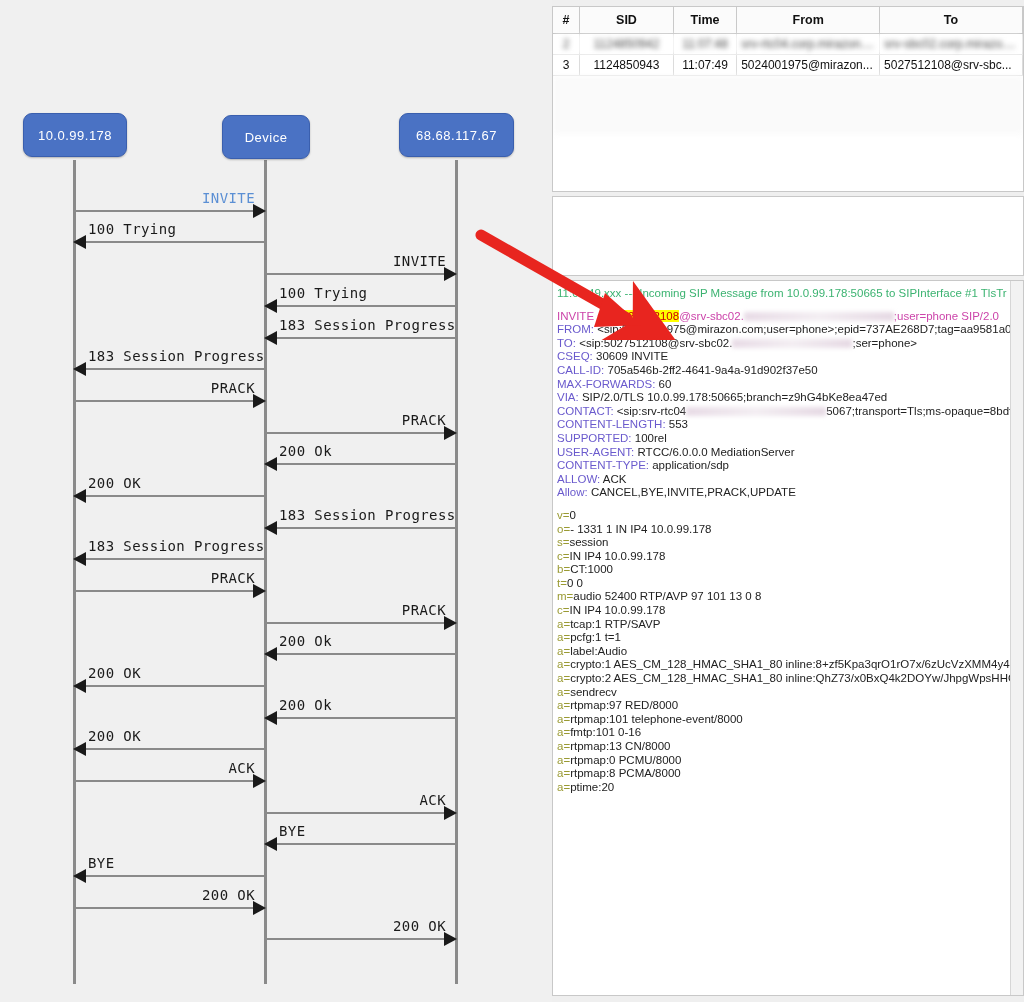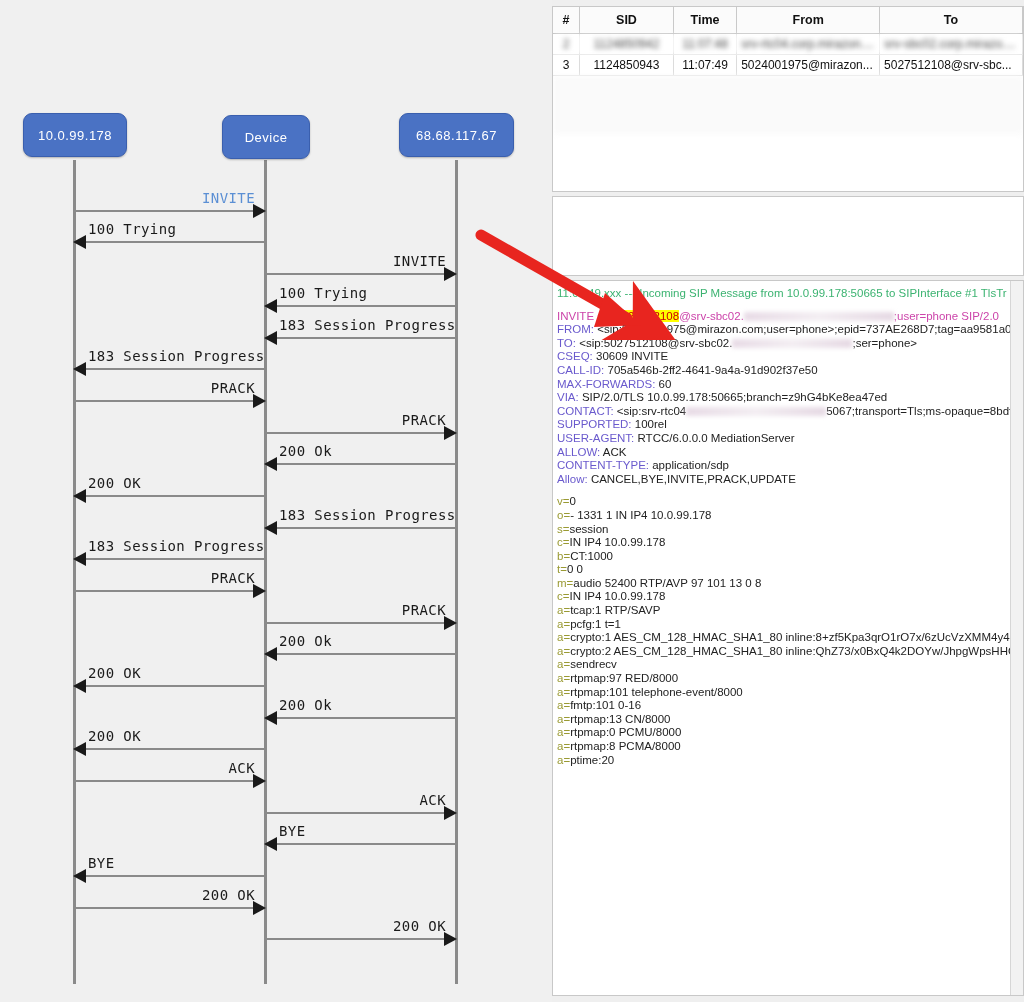--- a/index.html
+++ b/index.html
@@ -304,38 +304,40 @@
         <span>INVITE sip:</span><span class="hl">5027512108</span><span>@srv-sbc02.</span><span class="redact" style="width:150px"></span><span>;user=phone SIP/2.0</span>
       </div>
       <div id="log-headers">
           <div class="logline"><span class="hdr-key">FROM:</span><span class="hdr-val"> &lt;sip:5024001975@mirazon.com;user=phone&gt;;epid=737AE268D7;tag=aa9581a0ec</span></div>
           <div class="logline"><span class="hdr-key">TO:</span><span class="hdr-val"> &lt;sip:5027512108@srv-sbc02.</span><span class="redact" style="width: 120px;"></span><span class="hdr-val">;ser=phone&gt;</span></div>
           <div class="logline"><span class="hdr-key">CSEQ:</span><span class="hdr-val"> 30609 INVITE</span></div>
           <div class="logline"><span class="hdr-key">CALL-ID:</span><span class="hdr-val"> 705a546b-2ff2-4641-9a4a-91d902f37e50</span></div>
           <div class="logline"><span class="hdr-key">MAX-FORWARDS:</span><span class="hdr-val"> 60</span></div>
           <div class="logline"><span class="hdr-key">VIA:</span><span class="hdr-val"> SIP/2.0/TLS 10.0.99.178:50665;branch=z9hG4bKe8ea47ed</span></div>
           <div class="logline"><span class="hdr-key">CONTACT:</span><span class="hdr-val"> &lt;sip:srv-rtc04</span><span class="redact" style="width: 140px;"></span><span class="hdr-val">5067;transport=Tls;ms-opaque=8bdf5a51b70</span></div>
+          <div class="logline"><span class="hdr-key">CONTENT-LENGTH:</span><span class="hdr-val"> 553</span></div>
           <div class="logline"><span class="hdr-key">SUPPORTED:</span><span class="hdr-val"> 100rel</span></div>
           <div class="logline"><span class="hdr-key">USER-AGENT:</span><span class="hdr-val"> RTCC/6.0.0.0 MediationServer</span></div>
+          <div class="logline"><span class="hdr-key">CONTENT-TYPE:</span><span class="hdr-val"> application/sdp</span></div>
           <div class="logline"><span class="hdr-key">ALLOW:</span><span class="hdr-val"> ACK</span></div>
-          <div class="logline"><span class="hdr-key">CONTENT-TYPE:</span><span class="hdr-val"> application/sdp</span></div>
           <div class="logline"><span class="hdr-key">Allow:</span><span class="hdr-val"> CANCEL,BYE,INVITE,PRACK,UPDATE</span></div>
         </div>
       <div class="gap"></div>
       <div id="log-sdp">
           <div class="logline"><span class="sdp-key">v=</span><span class="sdp-val">0</span></div>
           <div class="logline"><span class="sdp-key">o=</span><span class="sdp-val">- 1331 1 IN IP4 10.0.99.178</span></div>
           <div class="logline"><span class="sdp-key">s=</span><span class="sdp-val">session</span></div>
           <div class="logline"><span class="sdp-key">c=</span><span class="sdp-val">IN IP4 10.0.99.178</span></div>
           <div class="logline"><span class="sdp-key">b=</span><span class="sdp-val">CT:1000</span></div>
           <div class="logline"><span class="sdp-key">t=</span><span class="sdp-val">0 0</span></div>
           <div class="logline"><span class="sdp-key">m=</span><span class="sdp-val">audio 52400 RTP/AVP 97 101 13 0 8</span></div>
           <div class="logline"><span class="sdp-key">c=</span><span class="sdp-val">IN IP4 10.0.99.178</span></div>
           <div class="logline"><span class="sdp-key">a=</span><span class="sdp-val">tcap:1 RTP/SAVP</span></div>
           <div class="logline"><span class="sdp-key">a=</span><span class="sdp-val">pcfg:1 t=1</span></div>
+          <div class="logline"><span class="sdp-key">a=</span><span class="sdp-val">label:Audio</span></div>
           <div class="logline"><span class="sdp-key">a=</span><span class="sdp-val">crypto:1 AES_CM_128_HMAC_SHA1_80 inline:8+zf5Kpa3qrO1rO7x/6zUcVzXMM4y40Lqsg</span></div>
           <div class="logline"><span class="sdp-key">a=</span><span class="sdp-val">crypto:2 AES_CM_128_HMAC_SHA1_80 inline:QhZ73/x0BxQ4k2DOYw/JhpgWpsHHQ1L9Bc</span></div>
           <div class="logline"><span class="sdp-key">a=</span><span class="sdp-val">sendrecv</span></div>
           <div class="logline"><span class="sdp-key">a=</span><span class="sdp-val">rtpmap:97 RED/8000</span></div>
           <div class="logline"><span class="sdp-key">a=</span><span class="sdp-val">rtpmap:101 telephone-event/8000</span></div>
           <div class="logline"><span class="sdp-key">a=</span><span class="sdp-val">fmtp:101 0-16</span></div>
           <div class="logline"><span class="sdp-key">a=</span><span class="sdp-val">rtpmap:13 CN/8000</span></div>
           <div class="logline"><span class="sdp-key">a=</span><span class="sdp-val">rtpmap:0 PCMU/8000</span></div>
           <div class="logline"><span class="sdp-key">a=</span><span class="sdp-val">rtpmap:8 PCMA/8000</span></div>
           <div class="logline"><span class="sdp-key">a=</span><span class="sdp-val">ptime:20</span></div>

